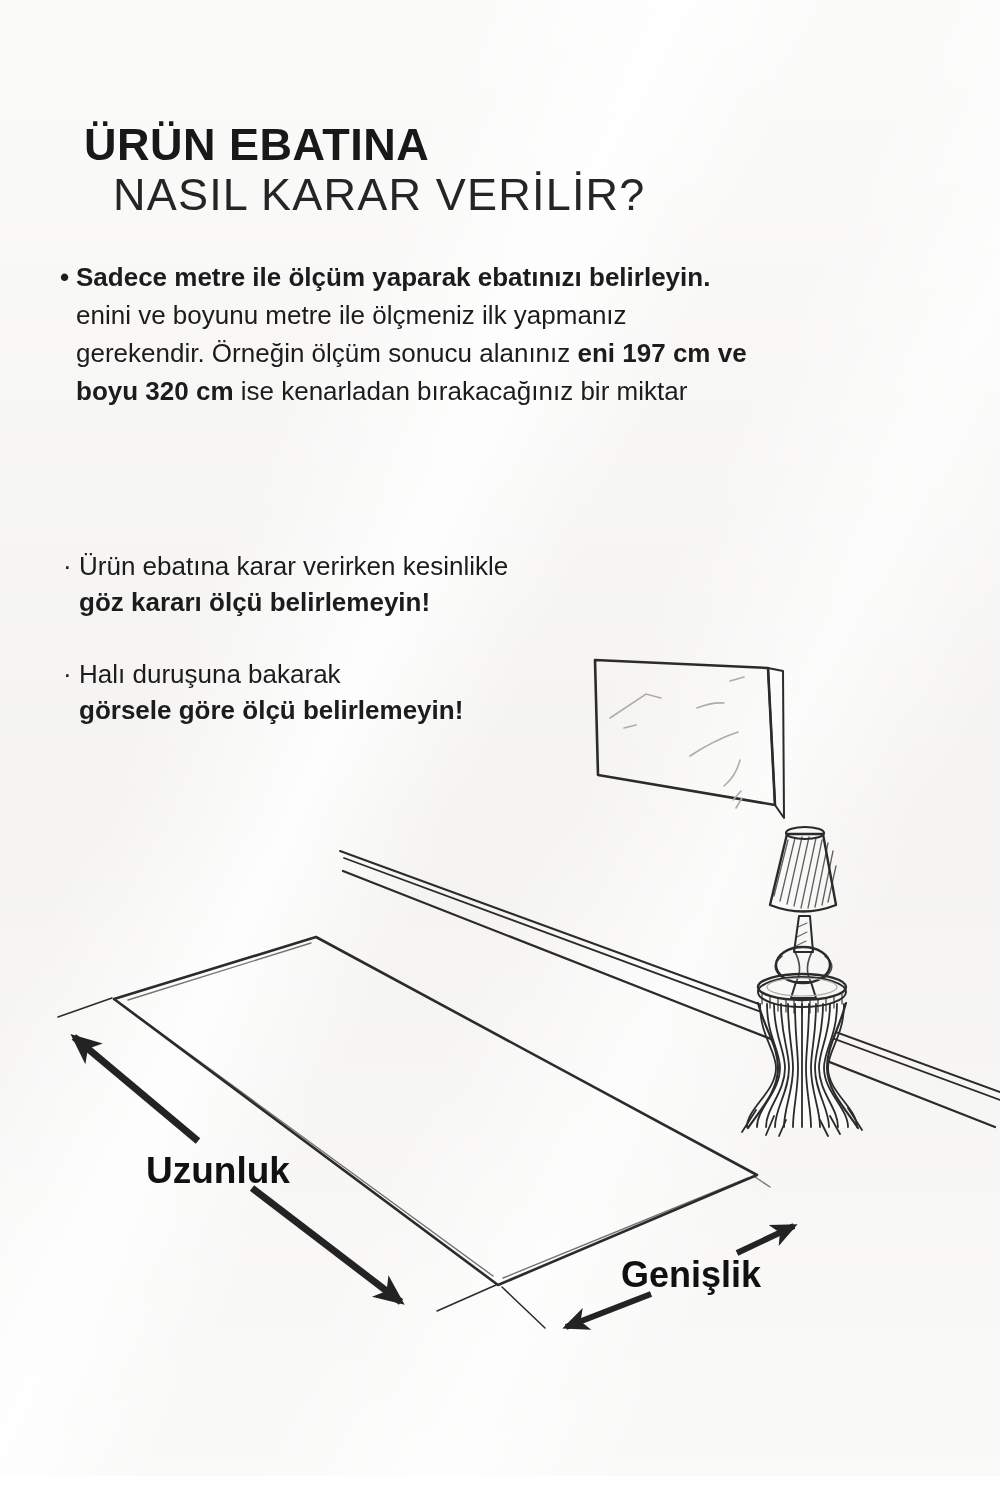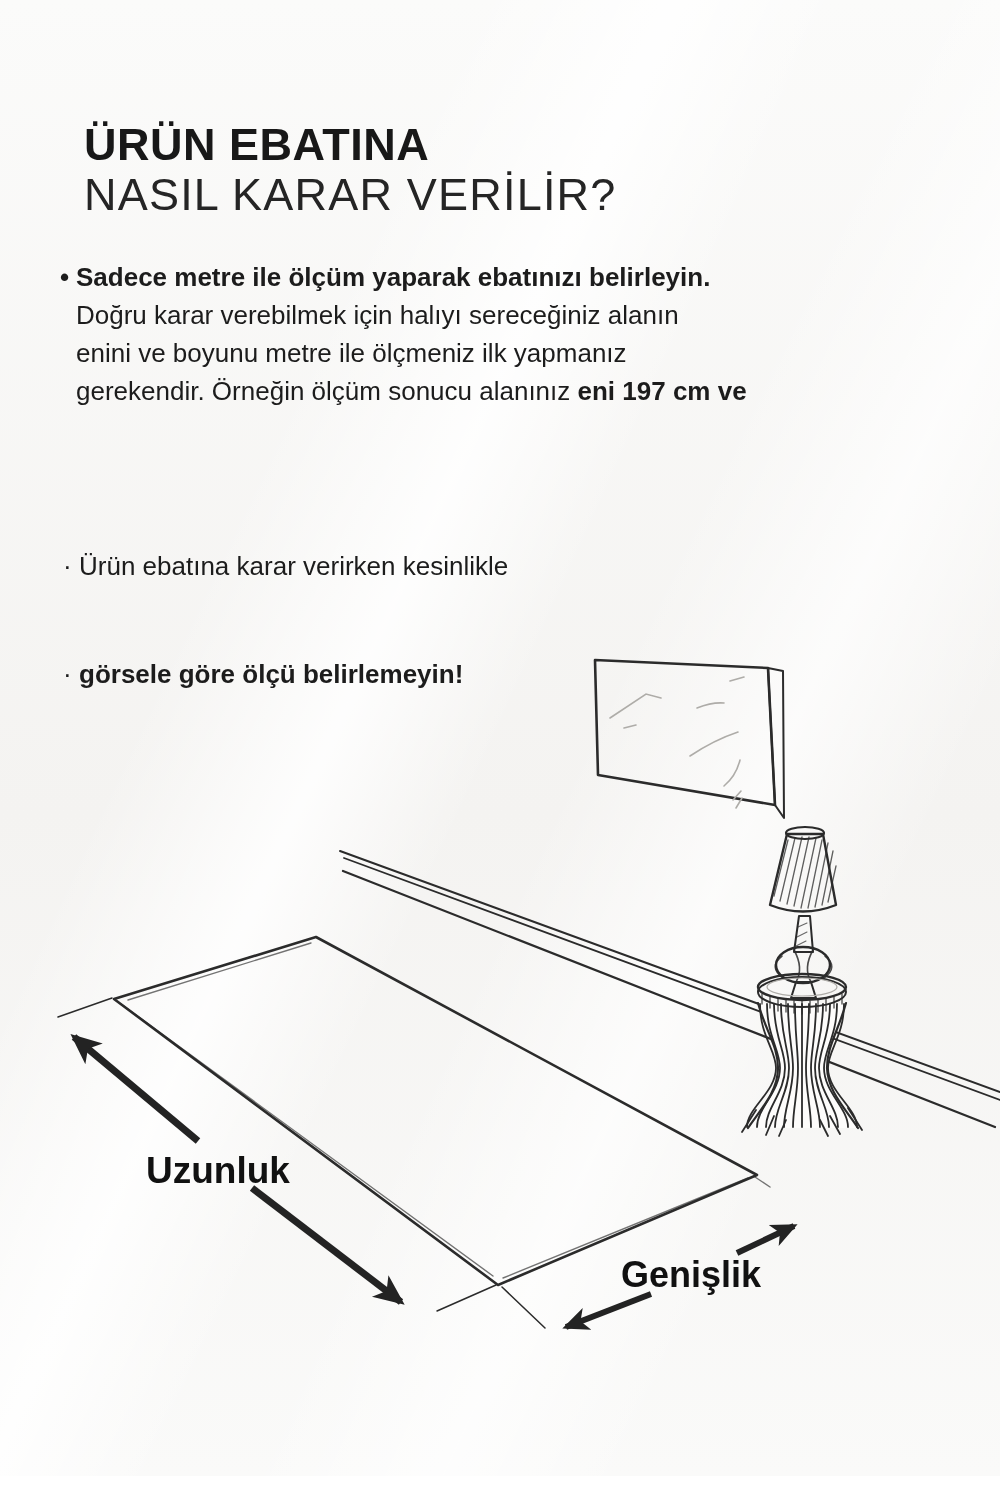--- a/index.html
+++ b/index.html
@@ -11,21 +11,21 @@
     position:relative; width:1000px; height:1476px; overflow:hidden;
     font-family:"Liberation Sans", sans-serif; color:var(--text);
     background-color:var(--bg);
     background-image:
       linear-gradient(115deg, rgba(255,255,255,0) 28%, rgba(255,255,255,.85) 40%, rgba(255,255,255,0) 50%),
       linear-gradient(115deg, rgba(255,255,255,0) 55%, rgba(255,255,255,.7) 67%, rgba(255,255,255,0) 78%),
       linear-gradient(180deg, #fbfbfa 0%, #f4f3f1 55%, #fafaf9 100%);
   }
   .title{position:absolute; left:84px; top:120px;}
   .t1{font-size:45px; line-height:50px; font-weight:800; letter-spacing:.5px; color:#181818;}
-  .t2{font-size:45px; line-height:50px; font-weight:400; letter-spacing:1.2px; color:#252525;}
+  .t2{font-size:45px; line-height:50px; font-weight:400; letter-spacing:1.2px; color:#252525;margin-left:29px;}
   .bullet{position:absolute; display:flex; align-items:flex-start;}
   .marker{flex:none; width:16px; text-align:left;}
   .b1{left:60px; top:258px; font-size:26px; line-height:38px;}
   .b1 .marker{font-weight:700;}
   .b2{left:63px; top:548px; font-size:26px; line-height:36px;}
   .b3{left:63px; top:656px; font-size:26px; line-height:36px;}
   .tline{white-space:nowrap;}
   .tline .b{font-weight:700;}
   .illustration{position:absolute; left:0; top:640px; width:1000px; height:860px;}
   .sketch{stroke:#2b2b2b; fill:none; stroke-linecap:round; stroke-linejoin:round;}
@@ -40,36 +40,38 @@
 
   <header class="title">
     <div class="t1">ÜRÜN EBATINA</div>
     <div class="t2">NASIL KARAR VERİLİR?</div>
   </header>
 
   <section class="bullet b1">
     <span class="marker">•</span>
     <div class="btext">
         <div class="tline"><span class="b">Sadece metre ile ölçüm yaparak ebatınızı belirleyin.</span></div>
-        <div class="tline"><span>Doğru karar verebilmek için halıyı sereceğiniz alanın</span></div>
         <div class="tline"><span>enini ve boyunu metre ile ölçmeniz ilk yapmanız</span></div>
         <div class="tline"><span>gerekendir. Örneğin ölçüm sonucu alanınız </span><span class="b">eni 197 cm ve</span></div>
+        <div class="tline"><span class="b">boyu 320 cm</span><span> ise kenarladan bırakacağınız bir miktar</span></div>
       </div>
   </section>
 
   <section class="bullet b2">
     <span class="marker">·</span>
     <div class="btext">
         <div class="tline"><span>Ürün ebatına karar verirken kesinlikle</span></div>
+        <div class="tline"><span class="b">göz kararı ölçü belirlemeyin!</span></div>
       </div>
   </section>
 
   <section class="bullet b3">
     <span class="marker">·</span>
     <div class="btext">
+        <div class="tline"><span>Halı duruşuna bakarak</span></div>
         <div class="tline"><span class="b">görsele göre ölçü belirlemeyin!</span></div>
       </div>
   </section>
 
   <svg class="illustration" viewBox="0 0 1000 860" xmlns="http://www.w3.org/2000/svg">
     <defs>
       <linearGradient id="rg" x1="0" y1="0" x2="0.2" y2="1">
         <stop offset="0" stop-color="var(--rug1)"></stop>
         <stop offset="1" stop-color="var(--rug2)"></stop>
       </linearGradient>

